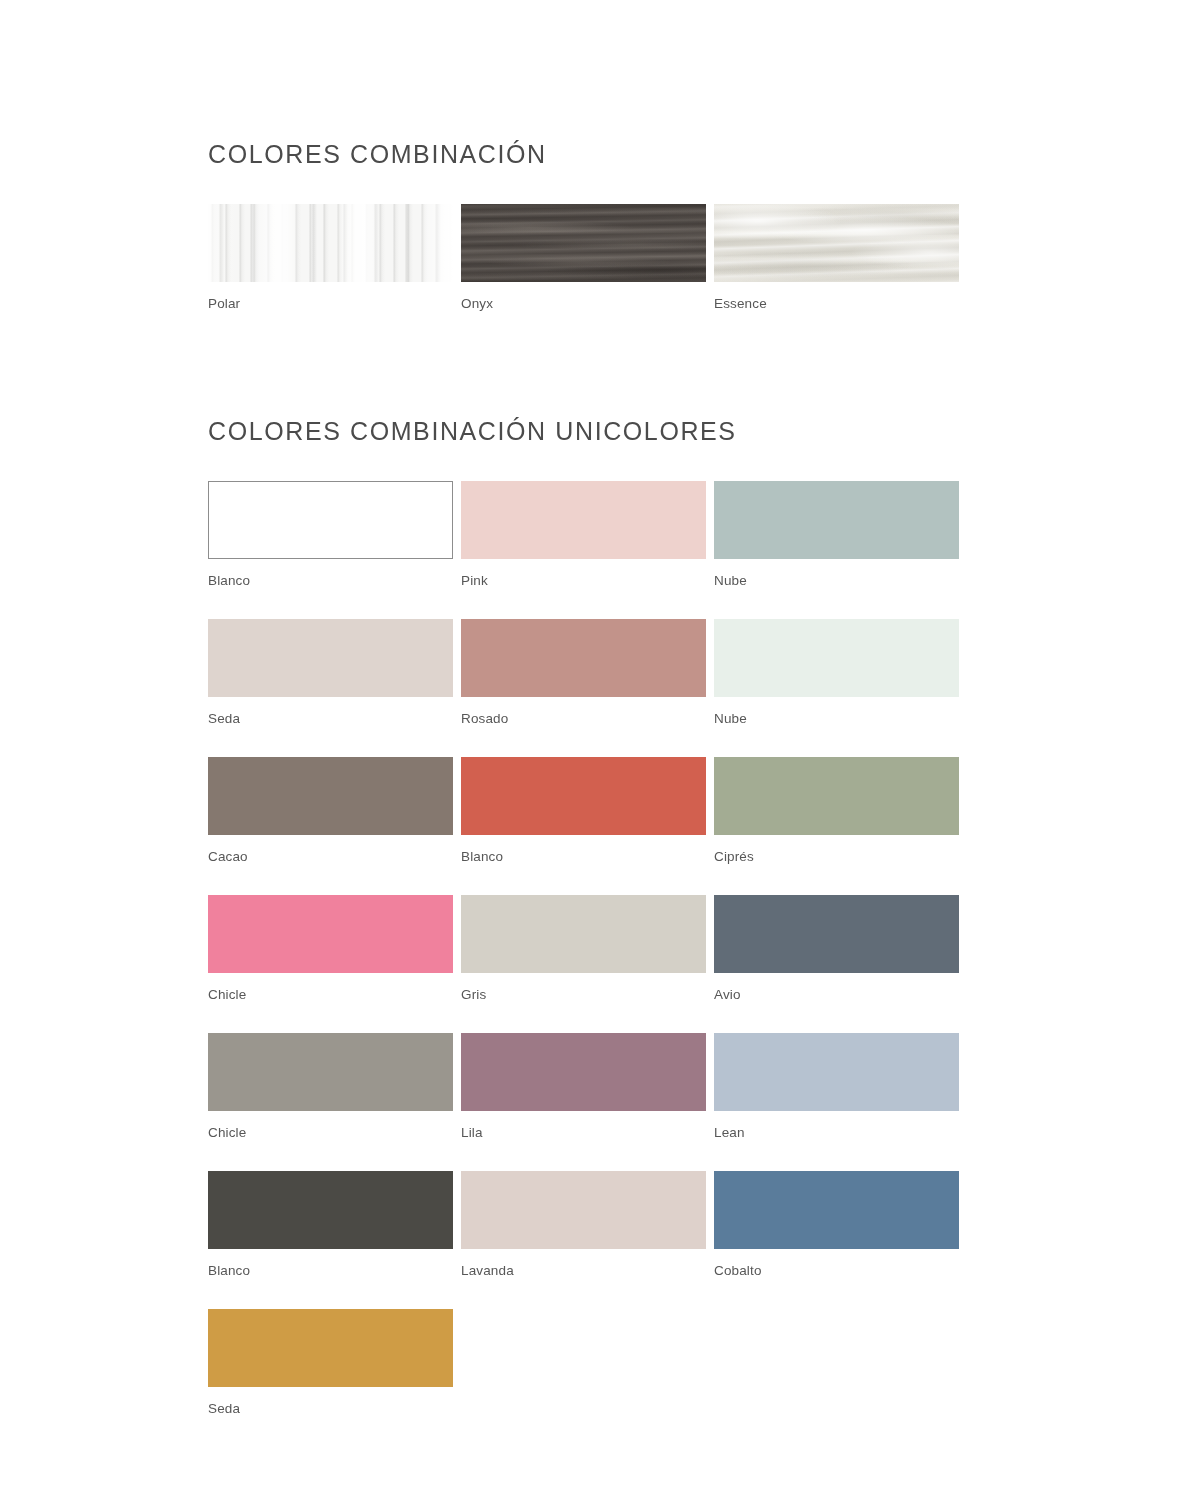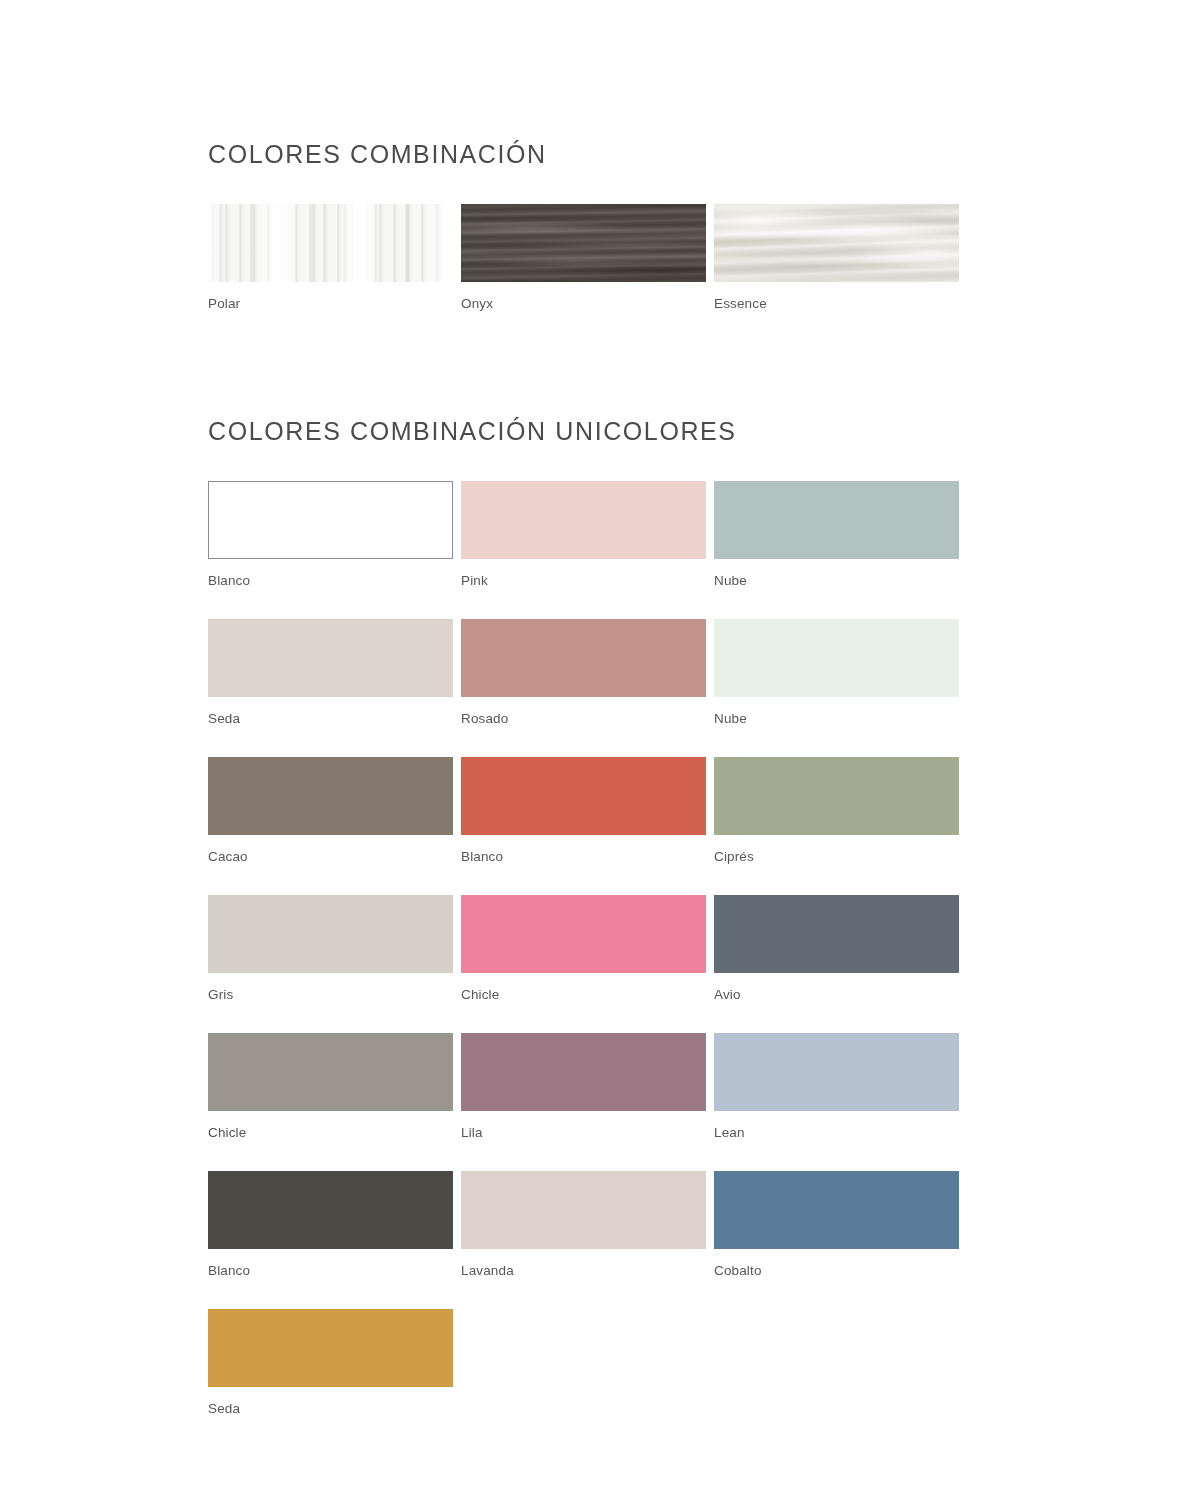--- a/index.html
+++ b/index.html
@@ -246,26 +246,26 @@
         </div>
         <div class="cell">
           <span class="swatch" style="background-color: rgb(210, 96, 79);"></span>
           <span class="swatch-label">Blanco</span>
         </div>
         <div class="cell">
           <span class="swatch" style="background-color: rgb(163, 172, 147);"></span>
           <span class="swatch-label">Ciprés</span>
         </div>
         <div class="cell">
+          <span class="swatch" style="background-color: rgb(240, 129, 157);"></span>
+          <span class="swatch-label">Chicle</span>
+        </div>
+        <div class="cell">
           <span class="swatch" style="background-color: rgb(212, 208, 199);"></span>
           <span class="swatch-label">Gris</span>
-        </div>
-        <div class="cell">
-          <span class="swatch" style="background-color: rgb(240, 129, 157);"></span>
-          <span class="swatch-label">Chicle</span>
         </div>
         <div class="cell">
           <span class="swatch" style="background-color: rgb(97, 108, 119);"></span>
           <span class="swatch-label">Avio</span>
         </div>
         <div class="cell">
           <span class="swatch" style="background-color: rgb(154, 150, 142);"></span>
           <span class="swatch-label">Chicle</span>
         </div>
         <div class="cell">

